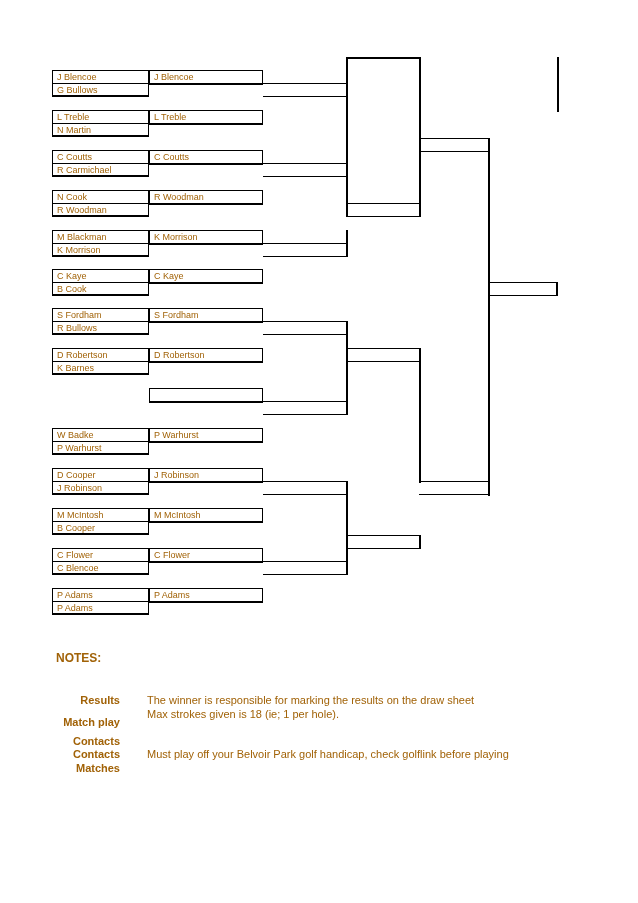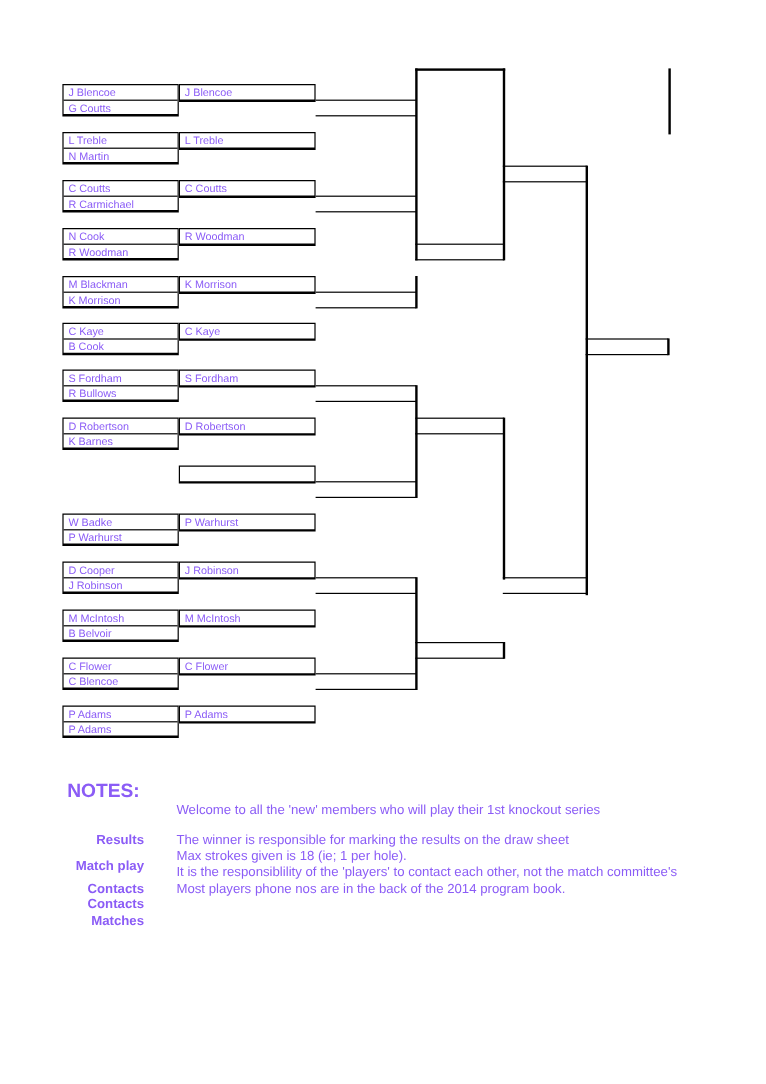--- a/index.html
+++ b/index.html
@@ -1,18 +1,18 @@
 <!DOCTYPE html>
 <html><head>
 <meta charset="utf-8">
 <style>
   html,body{margin:0;padding:0;background:#ffffff;}
   .page{
     position:relative;width:638px;height:801px;background:#ffffff;overflow:hidden;
-    font-family:"Liberation Sans","DejaVu Sans",sans-serif;color:#8b5cf6;
+    font-family:"Liberation Sans","DejaVu Sans",sans-serif;color:#a16207;
   }
   
   .pair{
     position:absolute;left:52px;width:97px;height:27px;box-sizing:border-box;
     border:1px solid #000;border-bottom-width:2px;background:#fff;
   }
   .nrow{
     height:12px;font-size:9px;line-height:12px;padding-left:4px;
     white-space:nowrap;overflow:visible;
   }
@@ -21,33 +21,33 @@
   .wbox{
     position:absolute;left:149px;width:114px;height:15px;box-sizing:border-box;
     border:1px solid #000;border-bottom-width:2px;background:#fff;
     font-size:9px;line-height:12px;padding-left:4px;white-space:nowrap;
   }
   
   .vl{position:absolute;width:2px;background:#000;}
   .hl{position:absolute;height:1px;background:#000;}
   .hl2{position:absolute;height:2px;background:#000;}
   
-  .notes-heading{position:absolute;left:56px;top:651px;font-size:16px;font-weight:bold;}
+  .notes-heading{position:absolute;left:56px;top:651px;font-size:12px;font-weight:bold;}
   .note-welcome{position:absolute;left:147px;top:669px;font-size:11px;white-space:nowrap;}
   .note-label{position:absolute;left:30px;width:90px;text-align:right;font-size:11px;font-weight:bold;white-space:nowrap;}
   .note-text{position:absolute;left:147px;font-size:11px;white-space:nowrap;}
 </style>
 </head>
 <body>
 
 <div class="page">
 
   <div class="pair" style="top:70px">
     <div class="nrow top">J Blencoe</div>
-    <div class="nrow">G Coutts</div>
+    <div class="nrow">G Bullows</div>
   </div>
   <div class="wbox" style="top:70px">J Blencoe</div>
 
   <div class="pair" style="top:110px">
     <div class="nrow top">L Treble</div>
     <div class="nrow">N Martin</div>
   </div>
   <div class="wbox" style="top:110px">L Treble</div>
 
   <div class="pair" style="top:150px">
@@ -95,21 +95,21 @@
   <div class="wbox" style="top:428px">P Warhurst</div>
 
   <div class="pair" style="top:468px">
     <div class="nrow top">D Cooper</div>
     <div class="nrow">J Robinson</div>
   </div>
   <div class="wbox" style="top:468px">J Robinson</div>
 
   <div class="pair" style="top:508px">
     <div class="nrow top">M McIntosh</div>
-    <div class="nrow">B Belvoir</div>
+    <div class="nrow">B Cooper</div>
   </div>
   <div class="wbox" style="top:508px">M McIntosh</div>
 
   <div class="pair" style="top:548px">
     <div class="nrow top">C Flower</div>
     <div class="nrow">C Blencoe</div>
   </div>
   <div class="wbox" style="top:548px">C Flower</div>
 
   <div class="pair" style="top:588px">
@@ -154,29 +154,27 @@
   <div class="vl" style="left:346px;top:321px;height:94px"></div>
   <div class="vl" style="left:346px;top:481px;height:94px"></div>
   <div class="vl" style="left:419px;top:57px;height:160px"></div>
   <div class="vl" style="left:419px;top:348px;height:135px"></div>
   <div class="vl" style="left:419px;top:535px;height:14px"></div>
   <div class="vl" style="left:488px;top:138px;height:358px"></div>
   <div class="vl" style="left:556px;top:282px;height:14px"></div>
   <div class="vl" style="left:557px;top:57px;height:55px"></div>
 
   <div class="notes-heading">NOTES:</div>
-  <div class="note-welcome">Welcome to all the 'new' members who will play their 1st knockout series</div>
 
   <div class="note-label" style="top:694px">Results</div>
   <div class="note-text" style="top:694px">The winner is responsible for marking the results on the draw sheet</div>
 
   <div class="note-label" style="top:716px">Match play</div>
   <div class="note-text" style="top:708px">Max strokes given is 18 (ie; 1 per hole).</div>
 
   <div class="note-label" style="top:762px">Matches</div>
-  <div class="note-text" style="top:721px">It is the responsiblility of the 'players' to contact each other, not the match committee's</div>
 
   <div class="note-label" style="top:735px">Contacts</div>
-  <div class="note-text" style="top:735px">Most players phone nos are in the back of the 2014 program book.</div>
 
   <div class="note-label" style="top:748px">Contacts</div>
+  <div class="note-text" style="top:748px">Must play off your Belvoir Park golf handicap, check golflink before playing</div>
 
 </div>
 
 </body></html>

